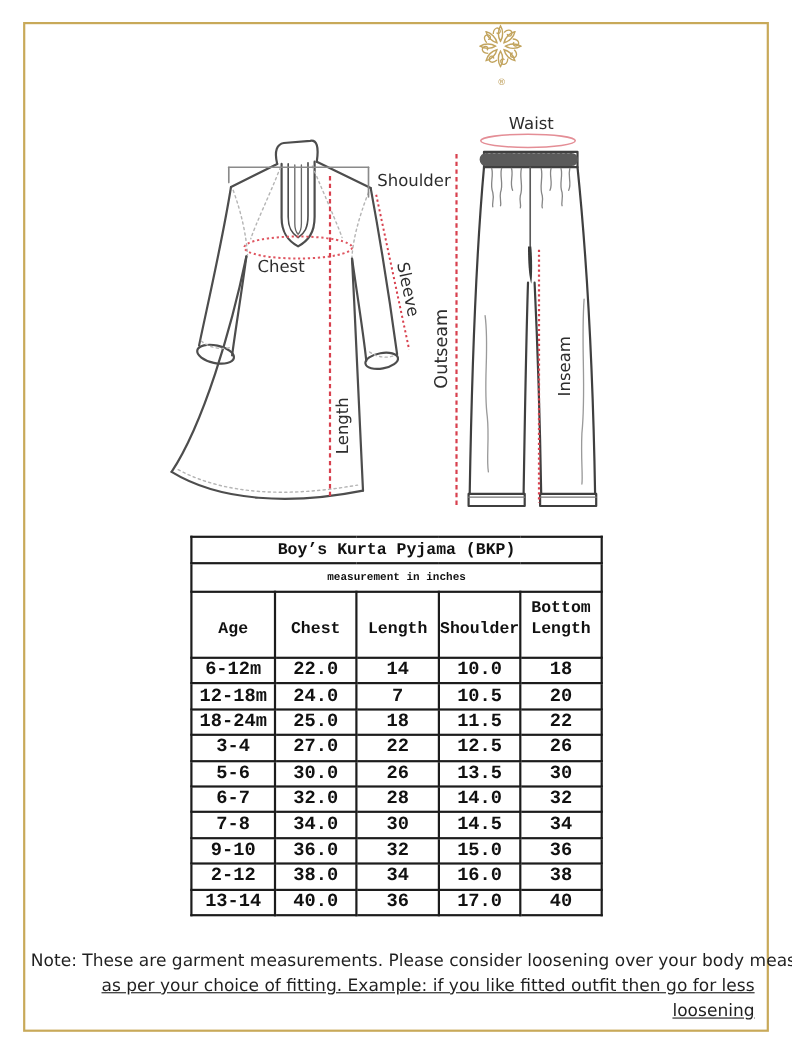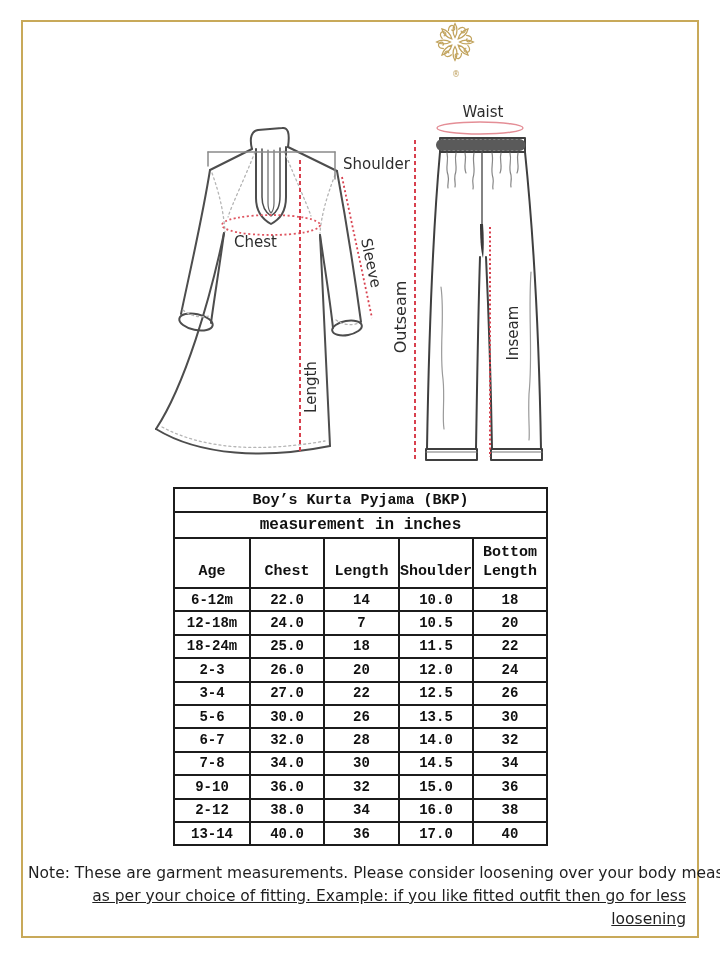--- a/index.html
+++ b/index.html
@@ -16,23 +16,23 @@
   .diagram{position:absolute;left:100px;top:95px;}
   .diagram text{font-family:"DejaVu Sans","Liberation Sans",sans-serif;fill:#2d2d2d;}
   
   .size-table{position:absolute;left:173px;top:487px;width:373px;border-collapse:collapse;
               table-layout:fixed;font-family:Liberation Mono, monospace;}
   .size-table th,.size-table td{border:2px solid #1c1c1c;text-align:center;
               font-weight:bold;color:#111;padding:0;}
   .size-table col.c1{width:76px}.size-table col.c2{width:74px}.size-table col.c3{width:75px}
   .size-table col.c4{width:74px}.size-table col.c5{width:74px}
   .row-title th{height:22px;font-size:15px;}
-  .row-subtitle th{height:24px;font-size:16px;}
-  .row-headers th{height:42px;font-size:15px;vertical-align:bottom;padding-bottom:6px;line-height:19px;}
-  .size-table tbody td{height:21.4px;font-size:14px;}
+  .row-subtitle th{height:24px;font-size:10px;}
+  .row-headers th{height:42px;font-size:15px;vertical-align:bottom;padding-bottom:16px;line-height:19px;}
+  .size-table tbody td{height:21.4px;font-size:17px;}
   
   .note{position:absolute;left:28px;right:34px;top:862px;font-size:15.5px;line-height:23px;color:#1f1f1f;}
   .note-line1{text-align:justify;text-align-last:justify;white-space:nowrap;}
   .note-line1::after{content:"";display:inline-block;width:100%;}
   .note-line2{text-align:right;text-decoration:underline;}
 </style>
 </head>
 <body>
 
 <div class="page">
@@ -190,27 +190,20 @@
           <td>20</td>
         </tr>
         <tr>
           <td>18-24m</td>
           <td>25.0</td>
           <td>18</td>
           <td>11.5</td>
           <td>22</td>
         </tr>
         <tr>
-          <td>2-3</td>
-          <td>26.0</td>
-          <td>20</td>
-          <td>12.0</td>
-          <td>24</td>
-        </tr>
-        <tr>
           <td>3-4</td>
           <td>27.0</td>
           <td>22</td>
           <td>12.5</td>
           <td>26</td>
         </tr>
         <tr>
           <td>5-6</td>
           <td>30.0</td>
           <td>26</td>

